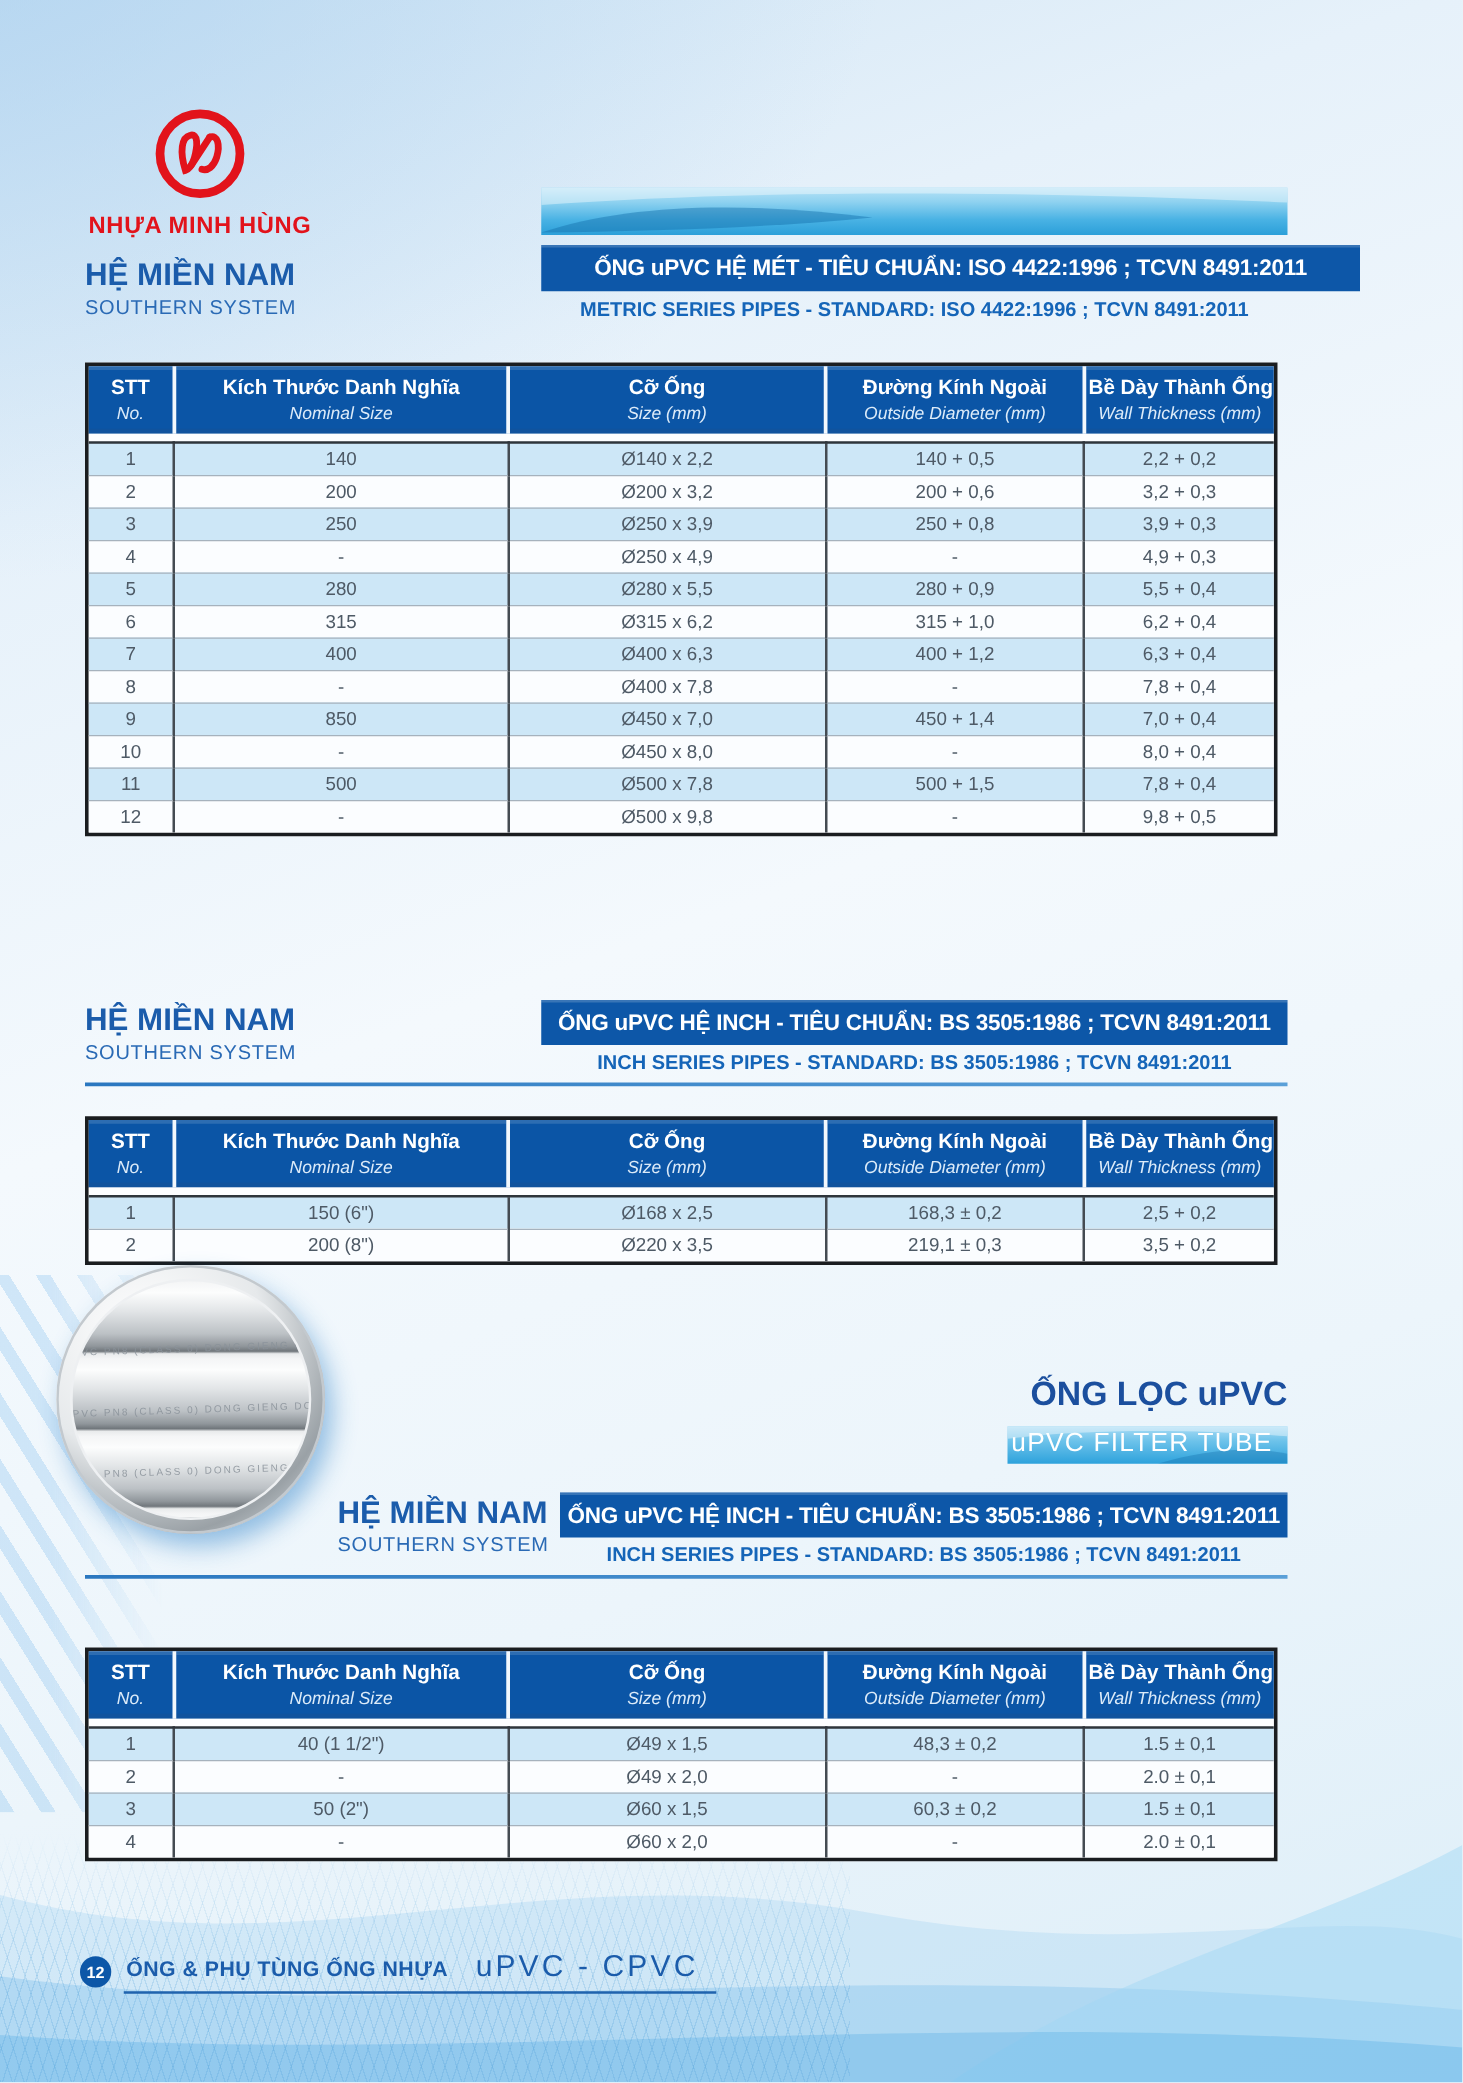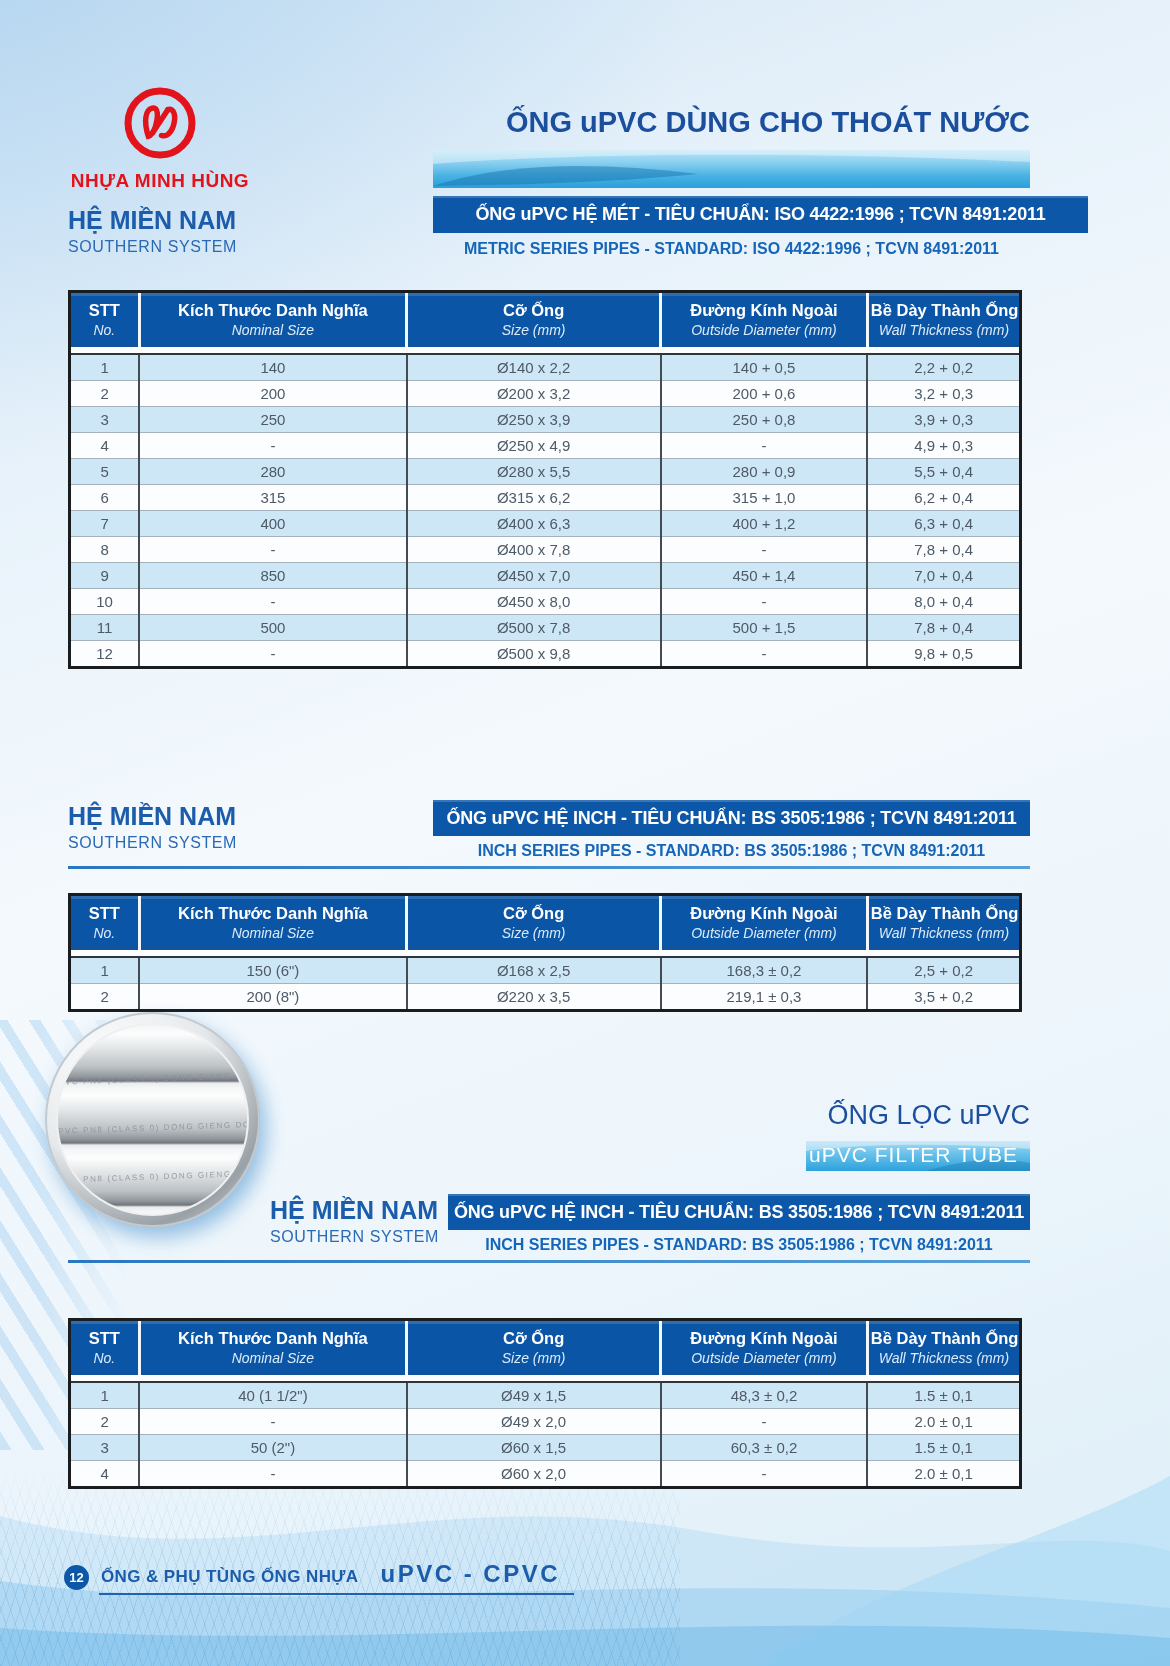--- a/index.html
+++ b/index.html
@@ -71,21 +71,21 @@
   .spec-table td {
     height:26px; text-align:center; font-size:15px; color:#4e5a66;
     border-left:2px solid #444b52; border-top:1px solid #a6b2bd; padding:1px 4px; white-space:nowrap;
   }
   .spec-table td:first-child { border-left:none; }
   .spec-table tr.r-alt  { background:#cde7f7; }
   .spec-table tr.r-plain{ background:#fbfdff; }
   col.c1{width:7.2%} col.c2{width:28.2%} col.c3{width:26.8%} col.c4{width:21.8%} col.c5{width:16%}
 
   
-  .filter-title { position:absolute; right:140px; top:1100px; color:#1b4f9e; font-weight:400; font-size:27px; white-space:nowrap; }
+  .filter-title { position:absolute; right:140px; top:1100px; color:#1b4f9e; font-weight:700; font-size:27px; white-space:nowrap; }
   .filter-banner {
     position:absolute; left:806px; top:1141px; width:224px; height:30px; overflow:hidden;
     background:linear-gradient(180deg,#aadcf5 0%, #6cc2ea 40%, #2da2dc 100%);
   }
   .filter-banner .txt { position:absolute; right:12px; top:2px; color:#fff; font-size:21px; letter-spacing:1px; white-space:nowrap; }
 
   .pipe-photo {
     position:absolute; left:45px; top:1012px; width:215px; height:215px; border-radius:50%; z-index:5; padding:11px;
     background:radial-gradient(circle at 32% 26%, #ffffff 0%, #e6e9eb 45%, #9aa1a6 75%, #cfd4d8 92%, #aab0b5 100%);
     box-shadow:6px 10px 20px rgba(30,120,195,.45), inset 0 0 0 2px #c3c9ce;
@@ -98,21 +98,21 @@
   .pipe-print { position:absolute; left:-6px; width:120%; color:#8a929a; font-size:8px; letter-spacing:1.6px; white-space:nowrap; transform:rotate(-2deg); opacity:.85; }
 
   
   .footer { position:absolute; left:64px; top:1560px; display:flex; align-items:center; gap:10px; z-index:4; }
   .page-badge {
     width:25px; height:25px; border-radius:50%; background:#0d57a8; color:#fff; font-size:13px; font-weight:700;
     display:flex; align-items:center; justify-content:center; flex:0 0 auto;
   }
   .footer-text { border-bottom:2px solid #1f63ae; padding:0 14px 5px 2px; display:flex; align-items:baseline; gap:22px; }
   .footer-label { color:#1b5cab; font-size:17px; font-weight:700; letter-spacing:.4px; white-space:nowrap; }
-  .footer-bold  { color:#1b5cab; font-size:24px; font-weight:700; letter-spacing:2.5px; white-space:nowrap; }
+  .footer-bold  { color:#1b5cab; font-size:24px; font-weight:400; letter-spacing:2.5px; white-space:nowrap; }
 </style>
 </head>
 <body>
 
 <div class="page">
 
   <svg class="decor-bottom" viewBox="0 0 1170 300" preserveAspectRatio="none">
     <path d="M0,300 L0,150 C240,215 430,115 700,165 C920,205 1060,155 1170,185 L1170,300 Z" fill="rgba(150,205,240,.28)"></path>
     <path d="M0,300 L0,215 C300,258 650,192 1170,242 L1170,300 Z" fill="rgba(120,190,235,.35)"></path>
     <path d="M760,300 C900,205 1050,175 1170,110 L1170,300 Z" fill="rgba(160,215,245,.45)"></path>
@@ -124,21 +124,20 @@
   <div class="logo-wrap">
     <svg viewBox="0 0 100 100">
       <circle cx="50" cy="50" r="41" fill="none" stroke="#e2131b" stroke-width="9"></circle>
       <path d="M35 67 C29 48 31 33 40 31 C48 29 48 41 44 55 C42 61 39 66 35 67 Z" fill="none" stroke="#e2131b" stroke-width="7" stroke-linecap="round"></path>
       <path d="M41 62 L60 33" fill="none" stroke="#e2131b" stroke-width="7" stroke-linecap="round"></path>
       <path d="M60 33 C68 30 71 41 67 54 C64 63 58 68 52 66" fill="none" stroke="#e2131b" stroke-width="7" stroke-linecap="round"></path>
     </svg>
     <div class="brand">NHỰA MINH HÙNG</div>
   </div>
 
-  <div class="main-title">ỐNG uPVC DÙNG CHO THOÁT NƯỚC</div>
   <div class="wave-banner">
     <svg viewBox="0 0 597 38" preserveAspectRatio="none">
       <path d="M0,14 C160,2 380,2 597,12 L597,0 L0,0 Z" fill="rgba(255,255,255,.40)"></path>
       <path d="M0,36 C70,13 160,11 265,24 C185,32 90,35 0,36 Z" fill="rgba(20,110,170,.45)"></path>
     </svg>
   </div>
 
   <div class="region" style="left:68px; top:206px;">
     <div class="vi">HỆ MIỀN NAM</div>
     <div class="en">SOUTHERN SYSTEM</div>

